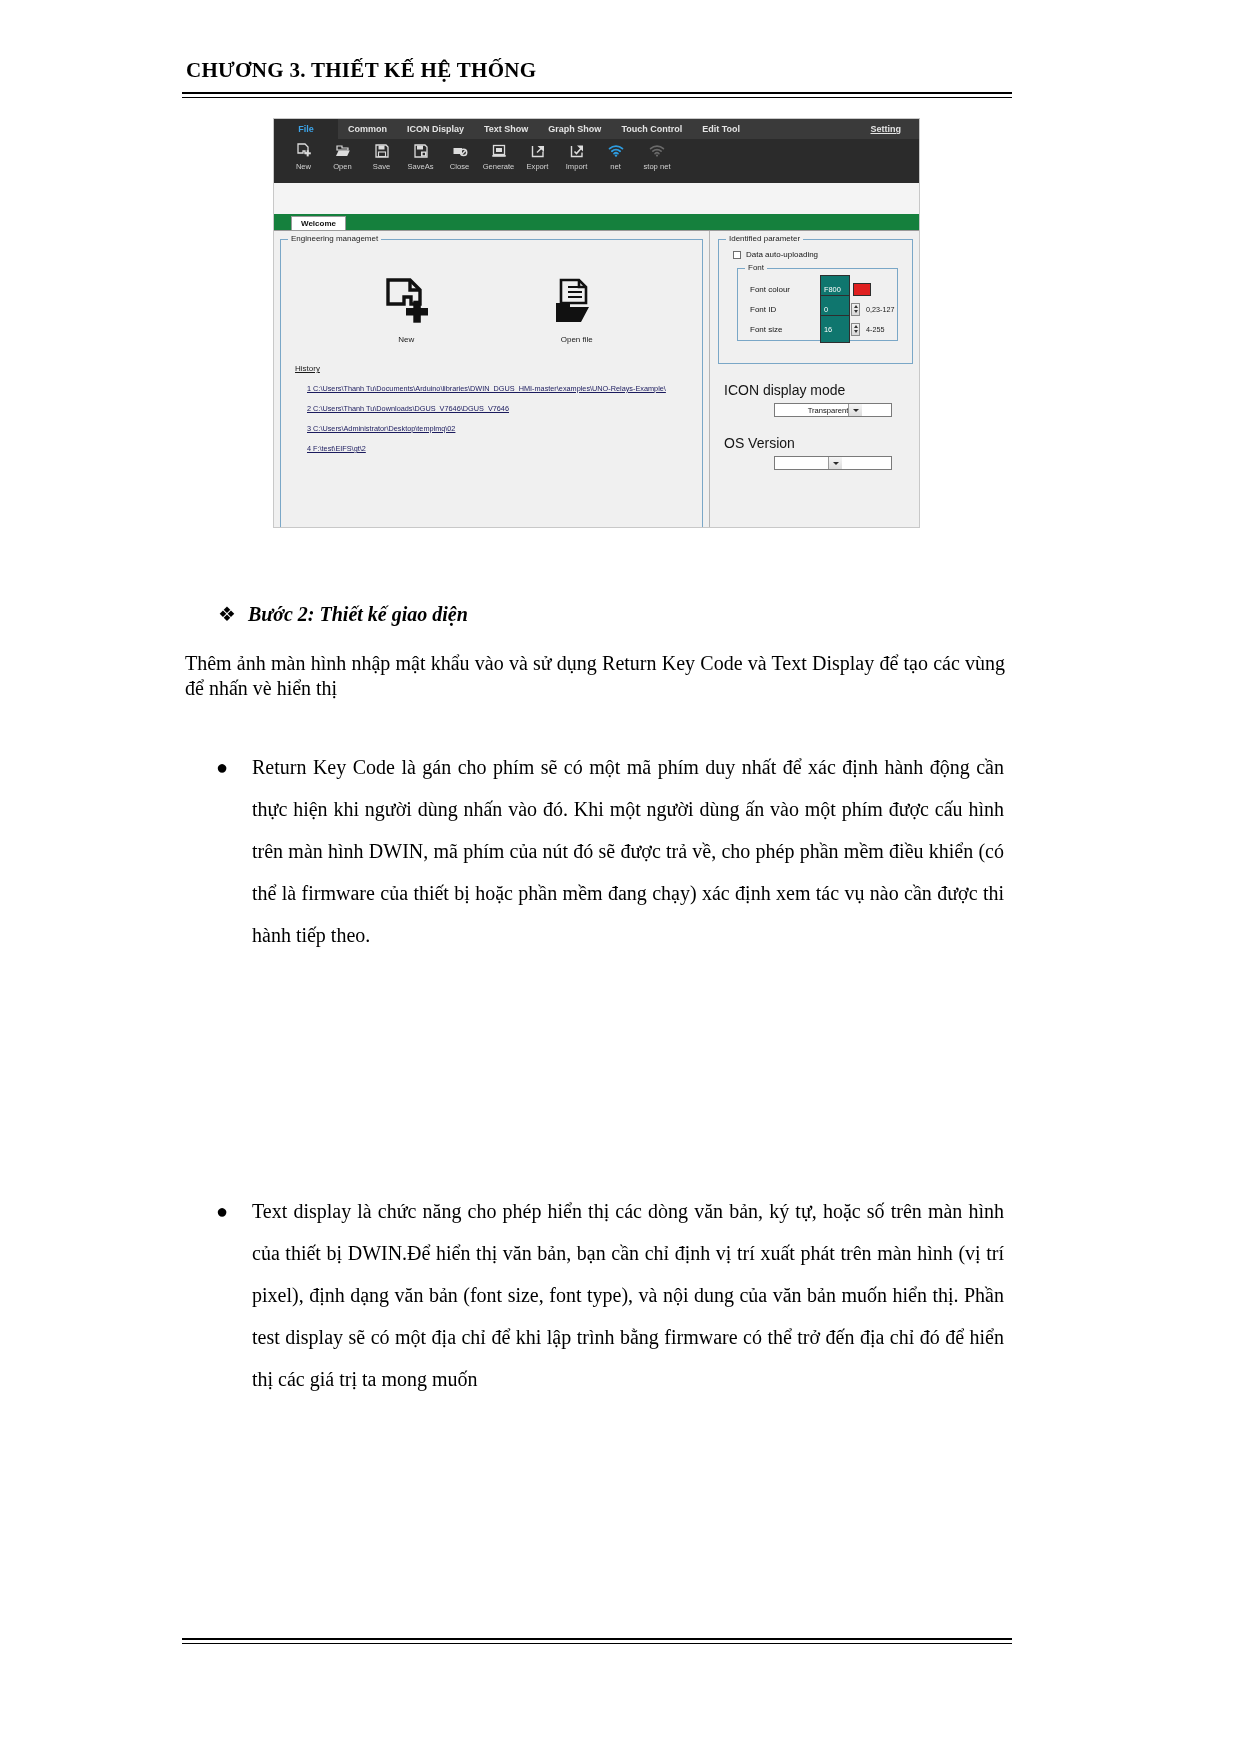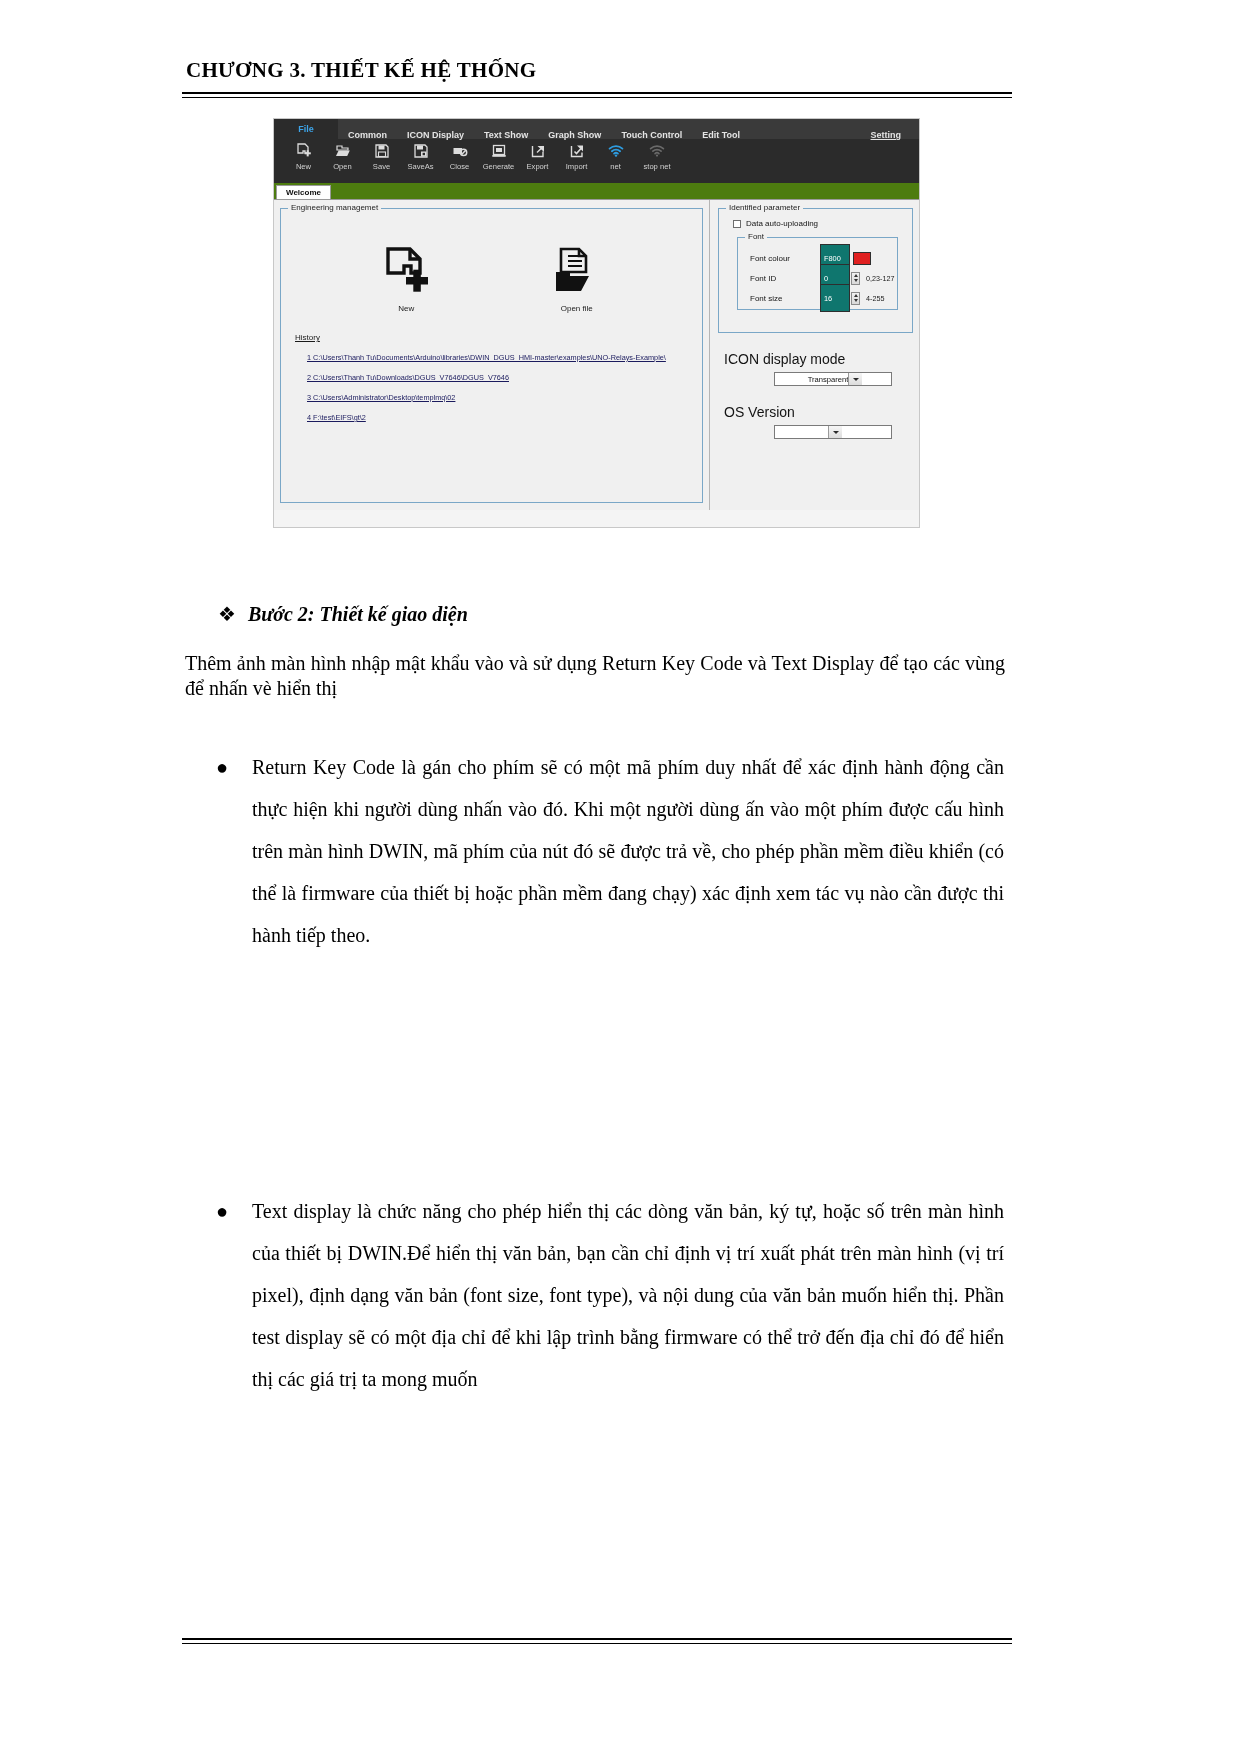--- a/index.html
+++ b/index.html
@@ -109,21 +109,21 @@
     align-items: stretch;
     position: relative;
   }
   .menu-item {
     font-size: 9px;
     font-weight: bold;
     color: #e4e4e4;
     display: flex;
     align-items: center;
     justify-content: center;
-    padding: 16px 10px;
+    padding: 4px 10px;
     white-space: nowrap;
   }
   .menu-item.active {
     background: #2b2b2b;
     color: #3da4e8;
     width: 64px;
     padding: 0;
   }
   .menu-spacer { flex: 1; }
 
@@ -154,26 +154,27 @@
   .ribbon-label {
     font-size: 7.6px;
     color: #d2d2d2;
     margin-top: 2px;
     white-space: nowrap;
   }
 
   
   .app-tabstrip {
     height: 17px;
-    background: #4d7c0f;
+    background: #15803d;
     border-bottom: 1px solid #9a9a9a;
     display: flex;
     align-items: flex-end;
-    padding-left: 2px;
-    box-sizing: border-box;
+    padding-left: 17px;
+    box-sizing: border-box;
+    margin-top: 31px;
   }
   .app-tab {
     font-size: 8px;
     font-weight: bold;
     background: #ffffff;
     border: 1px solid #9a9a9a;
     border-bottom: none;
     padding: 2px 9px 2px 9px;
     color: #111;
   }

